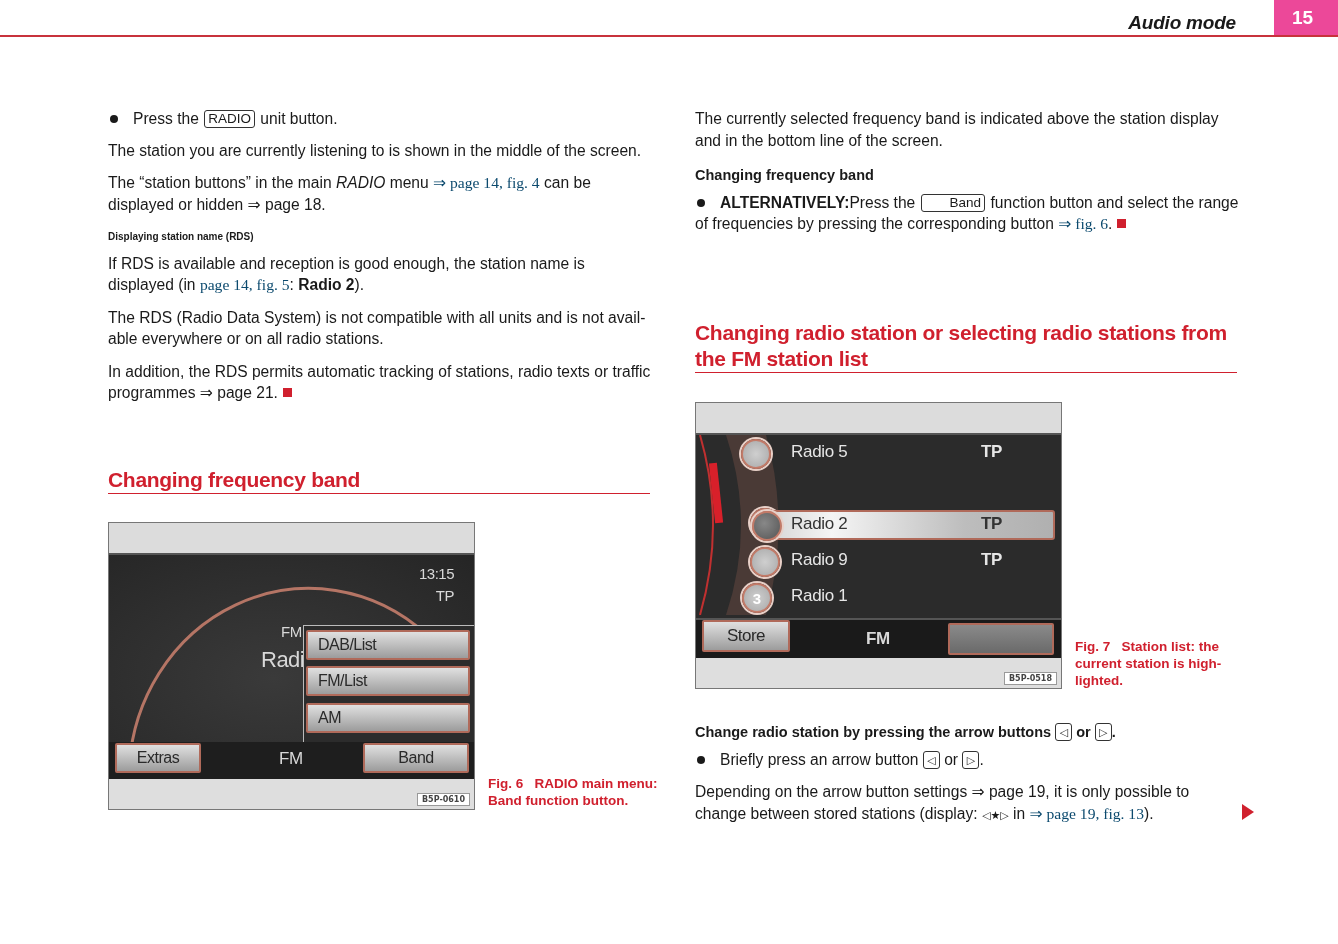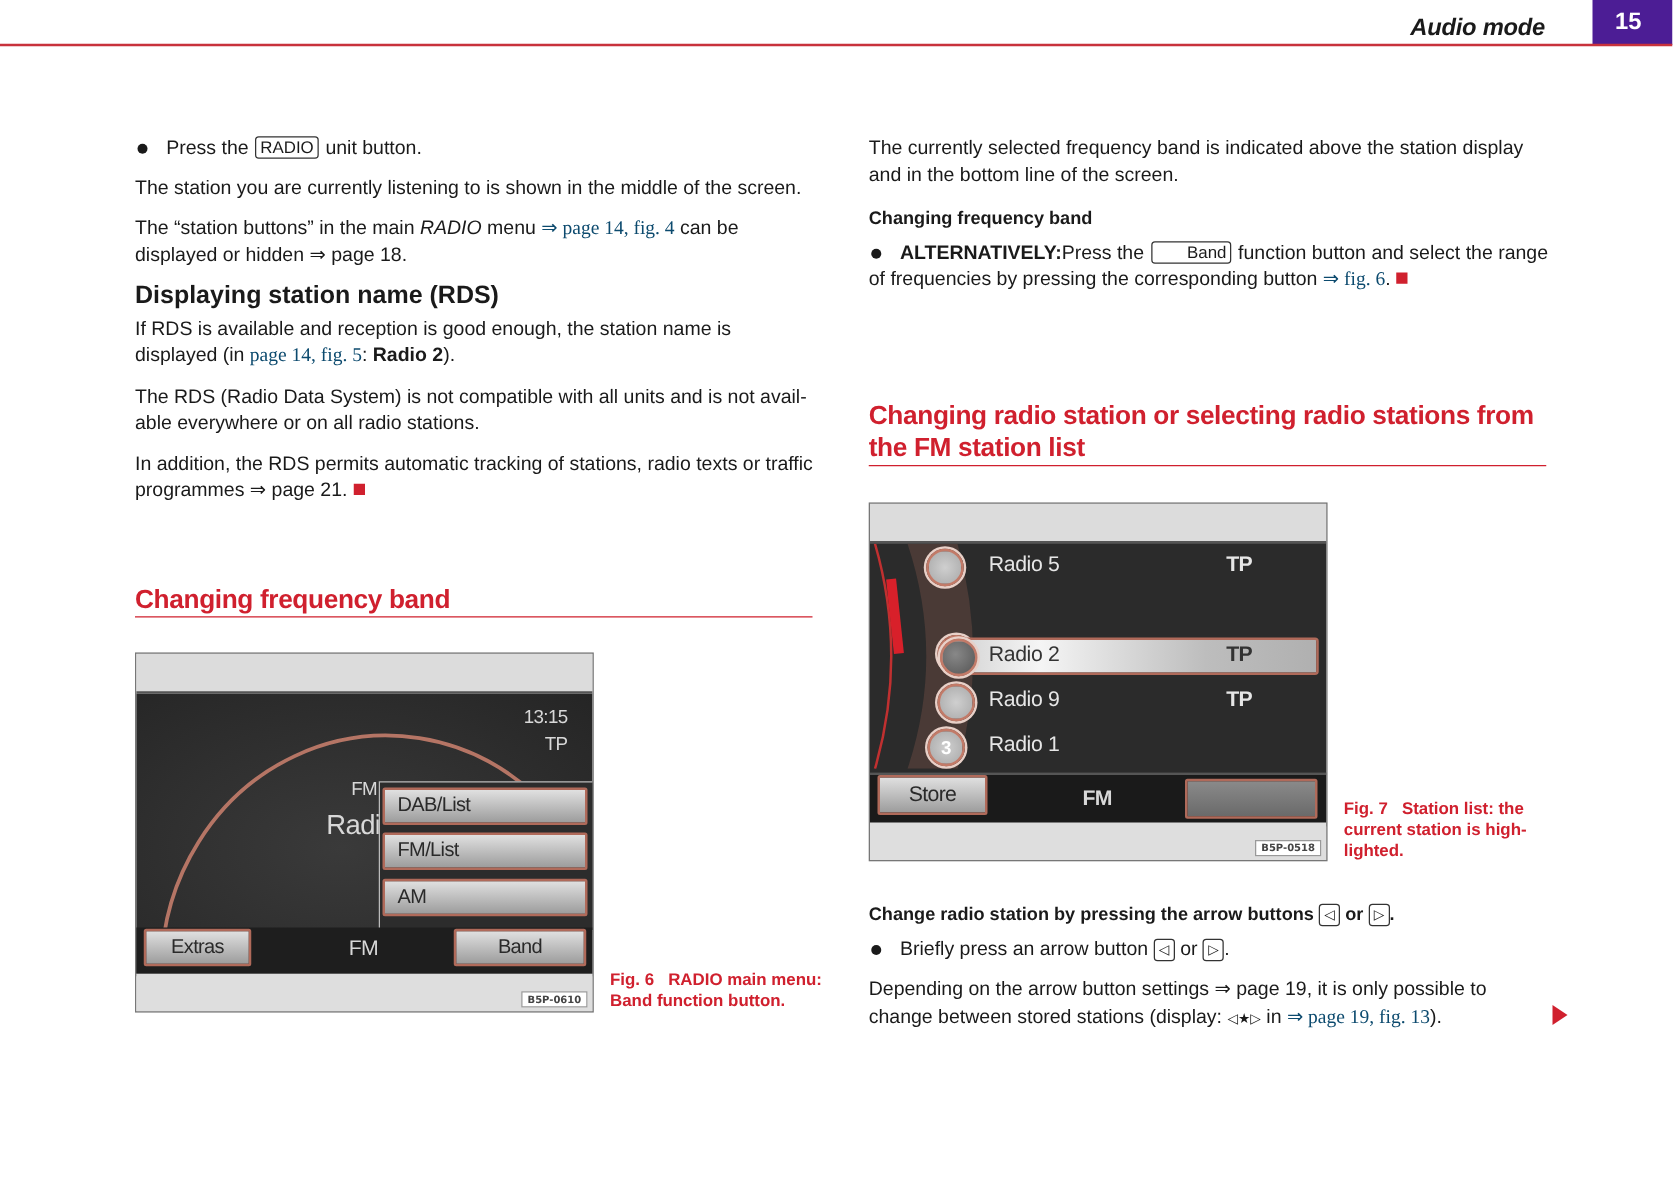--- a/index.html
+++ b/index.html
@@ -1,21 +1,21 @@
 <!DOCTYPE html>
 <html><head>
 <meta charset="utf-8">
 <style>
   html, body { margin:0; padding:0; background:#ffffff; }
   body { width:1338px; height:944px; position:relative; overflow:hidden;
          font-family:"Liberation Sans", "DejaVu Sans", sans-serif; color:#1a1a1a; }
   .red { color:#0c4a6e;font-family:Liberation Serif, serif; }
   .hdr-line { position:absolute; left:0; top:35px; width:1338px; height:2px; background:#c8323c; }
   .hdr-title { position:absolute; right:102px; top:12px; font-size:19px; font-weight:bold; color:#1a1a1a; letter-spacing:-0.2px;font-style:italic; }
-  .hdr-page { position:absolute; left:1274px; top:0; width:64px; height:36px; background:#4c1d95; color:#fff;
+  .hdr-page { position:absolute; left:1274px; top:0; width:64px; height:36px; background:#ec4899; color:#fff;
               font-weight:bold; font-size:19px; display:flex; align-items:center; padding-left:18px; box-sizing:border-box; }
   .col { position:absolute; font-size:15.6px; line-height:21.5px; }
   .col p { margin:0 0 11px 0; }
   .bullet { position:relative; padding-left:25px; margin:0 0 6px 0; }
   .bullet::before { content:""; position:absolute; left:2px; top:7px; width:8px; height:8px; border-radius:50%; background:#1a1a1a; }
   .bullet.nopad { padding-left:0; text-indent:25px; }
   .bullet.nopad::before { left:2px; }
   .key { display:inline-block; border:1px solid #333; border-radius:3px; padding:0 3px; line-height:16px; font-size:13.5px; margin:0 1px; vertical-align:1px; }
   .arrowkey { display:inline-block; border:1px solid #333; border-radius:3px; width:15px; height:16px; line-height:16px; text-align:center; font-size:11px; vertical-align:1px; }
   .subhead { font-weight:bold; margin:0 0 5px 0; }
@@ -60,21 +60,21 @@
 <div class="col" style="left:108px; top:108px; width:545px;">
   <div class="bullet">
     <span>Press the</span>
     <span class="key">RADIO</span>
     <span>unit button.</span>
   </div>
   <p style="margin-top:10px">The station you are currently listening to is shown in the middle of the screen.</p>
   <p>
     <span>The “station buttons” in the main </span><i>RADIO</i><span> menu </span><span class="red">⇒ page 14, fig. 4</span><span> can be displayed or hidden ⇒ page 18.</span>
   </p>
-  <div class="subhead" style="font-size:20px; margin-top:4px;">Displaying station name (RDS)</div>
+  <div class="subhead" style="font-size:10px; margin-top:4px;">Displaying station name (RDS)</div>
   <p>
     <span>If RDS is available and reception is good enough, the station name is displayed (in </span><span class="red">page 14, fig. 5</span><span>: </span><b>Radio 2</b><span>).</span>
   </p>
   <p>The RDS (Radio Data System) is not compatible with all units and is not avail-able everywhere or on all radio stations.</p>
   <p>
     <span>In addition, the RDS permits automatic tracking of stations, radio texts or traffic programmes ⇒ page 21.</span><span class="endmark"></span>
   </p>
 </div>
 
 <div class="sect" style="left:108px; top:467px;">Changing frequency band</div>

